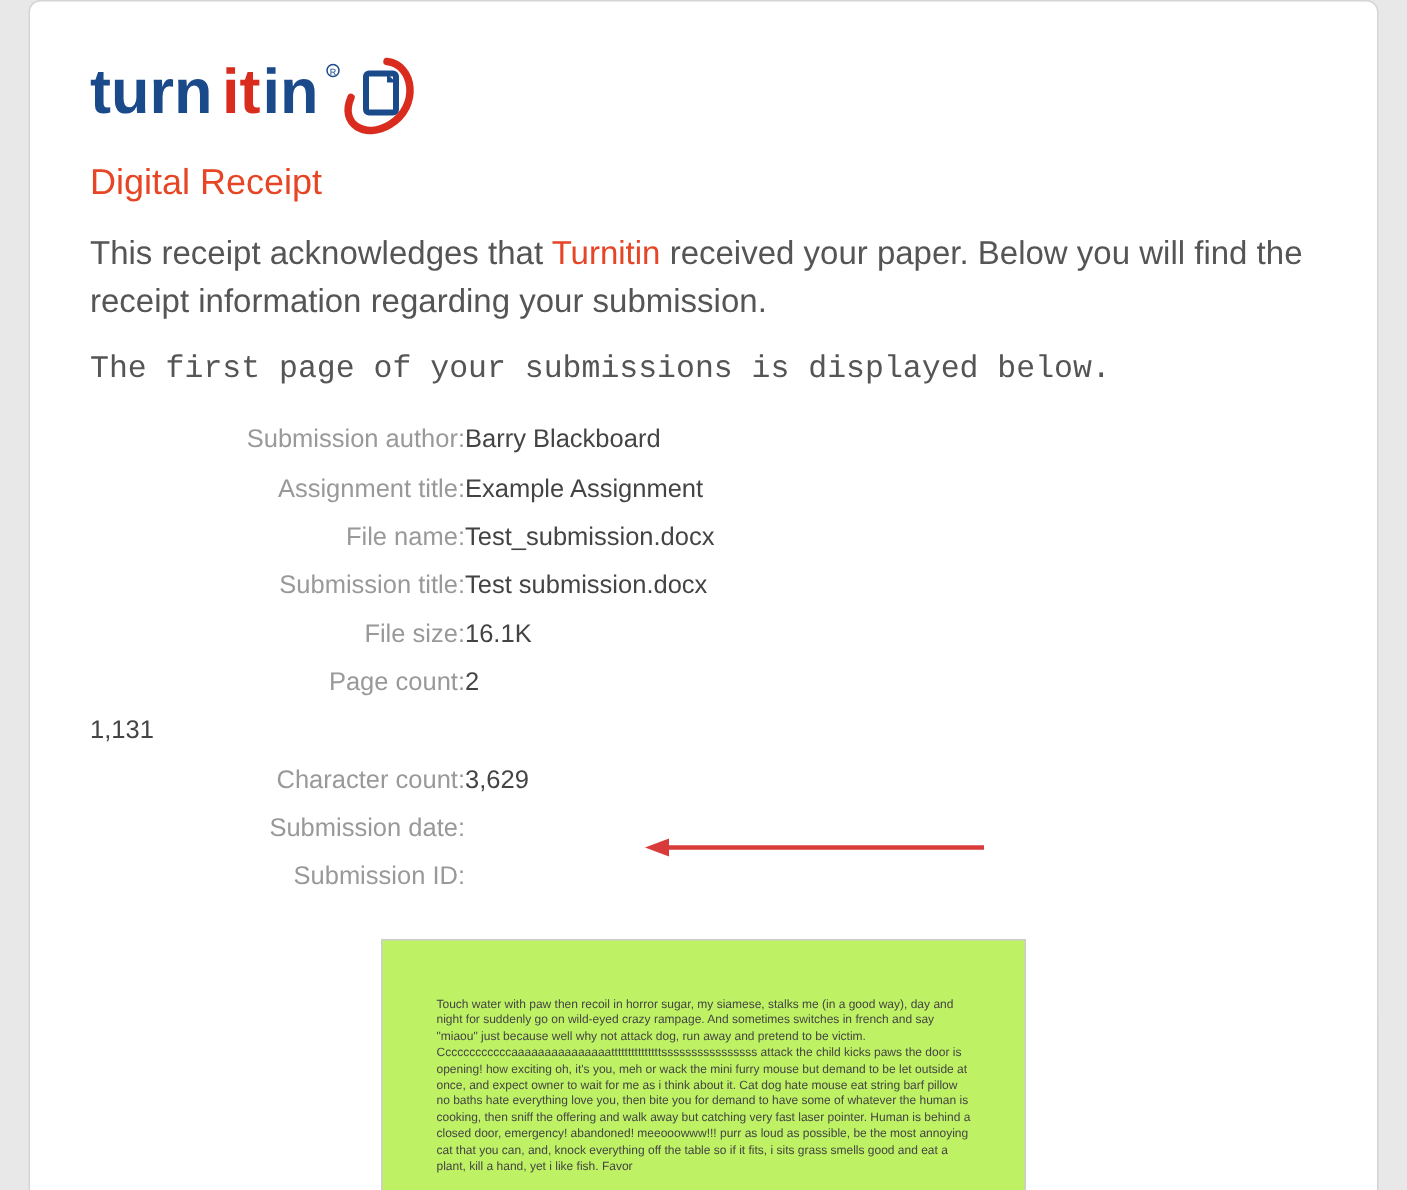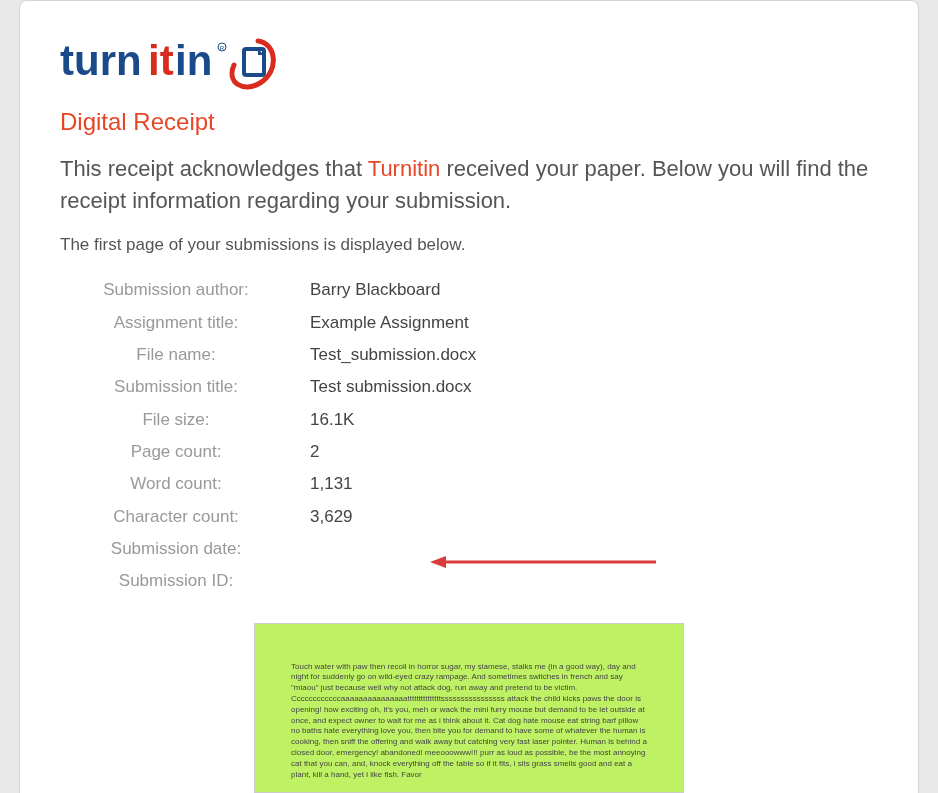--- a/index.html
+++ b/index.html
@@ -38,39 +38,39 @@
     .intro {
       font-size: 22px;
       color: #555;
       line-height: 1.45;
       margin-bottom: 18px;
     }
     .intro .brand {
       color: #e64626;
     }
     .subintro {
-      font-size: 17px;
+      font-size: 21px;
       color: #555;
       margin-bottom: 22px;
+      font-family: Liberation Mono, monospace;
     }
     .details {
       margin-bottom: 28px;
     }
     .detail-row {
       display: flex;
       align-items: baseline;
       margin-bottom: 6px;
       font-size: 17px;
       line-height: 1.55;
     }
     .detail-label {
       width: 250px;
-      text-align: center;
+      text-align: right;
       color: #999;
-      padding-right: 18px;
       flex-shrink: 0;
     }
     .detail-value {
       color: #444;
     }
     .highlight-box {
       border: 2px solid #d93b3b;
       padding: 0 6px;
       display: inline-block;
     }
@@ -152,21 +152,20 @@
     </div>
     <div class="detail-row">
       <div class="detail-label">File size:</div>
       <div class="detail-value">16.1K</div>
     </div>
     <div class="detail-row">
       <div class="detail-label">Page count:</div>
       <div class="detail-value">2</div>
     </div>
     <div class="detail-row">
-      <div class="detail-label">Word count:</div>
       <div class="detail-value">1,131</div>
     </div>
     <div class="detail-row">
       <div class="detail-label">Character count:</div>
       <div class="detail-value">3,629</div>
     </div>
     <div class="detail-row">
       <div class="detail-label">Submission date:</div>
     </div>
     <div class="detail-row">

